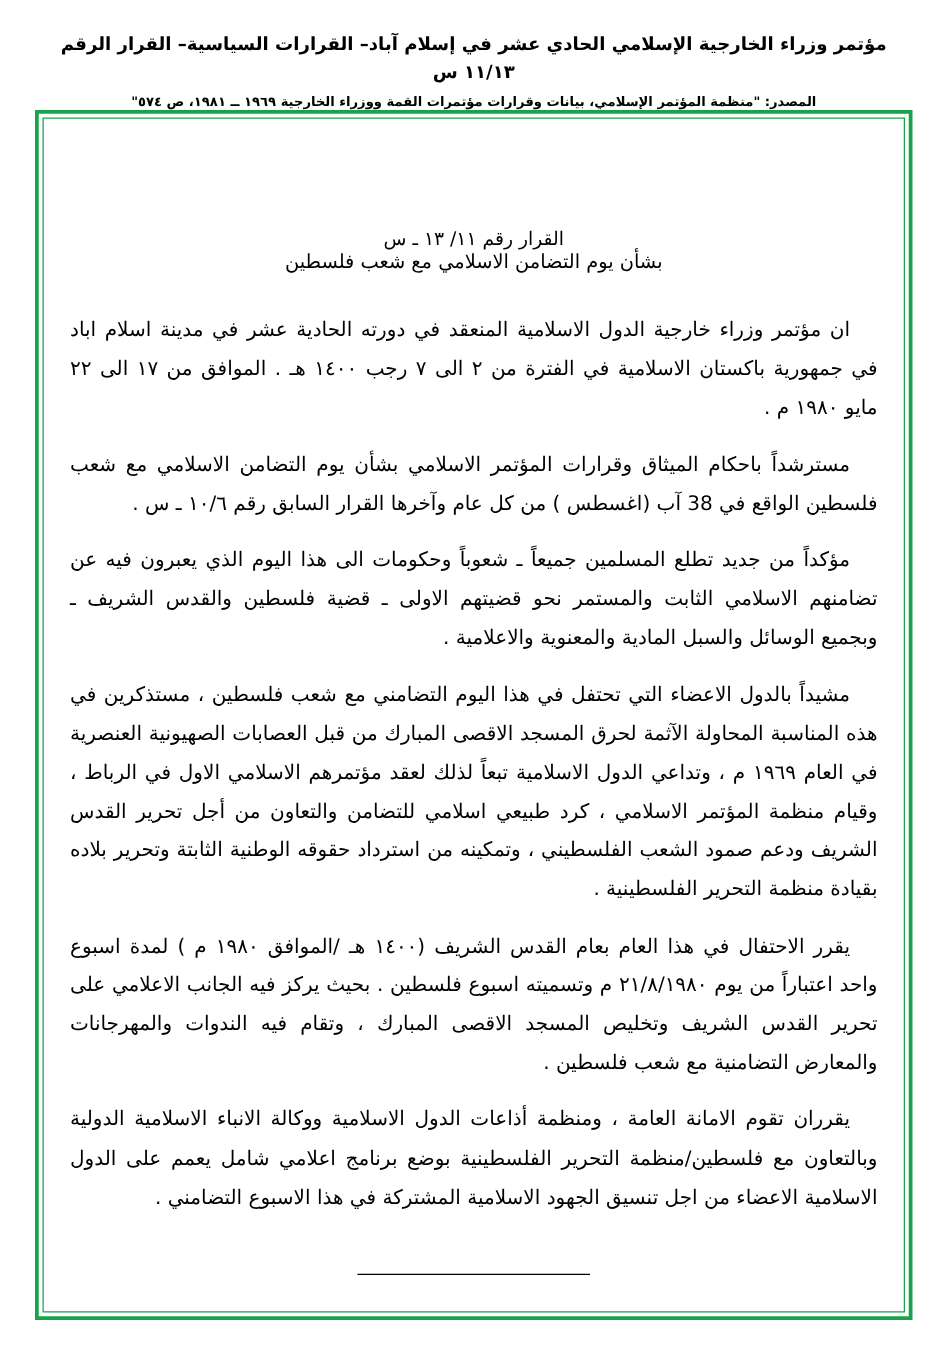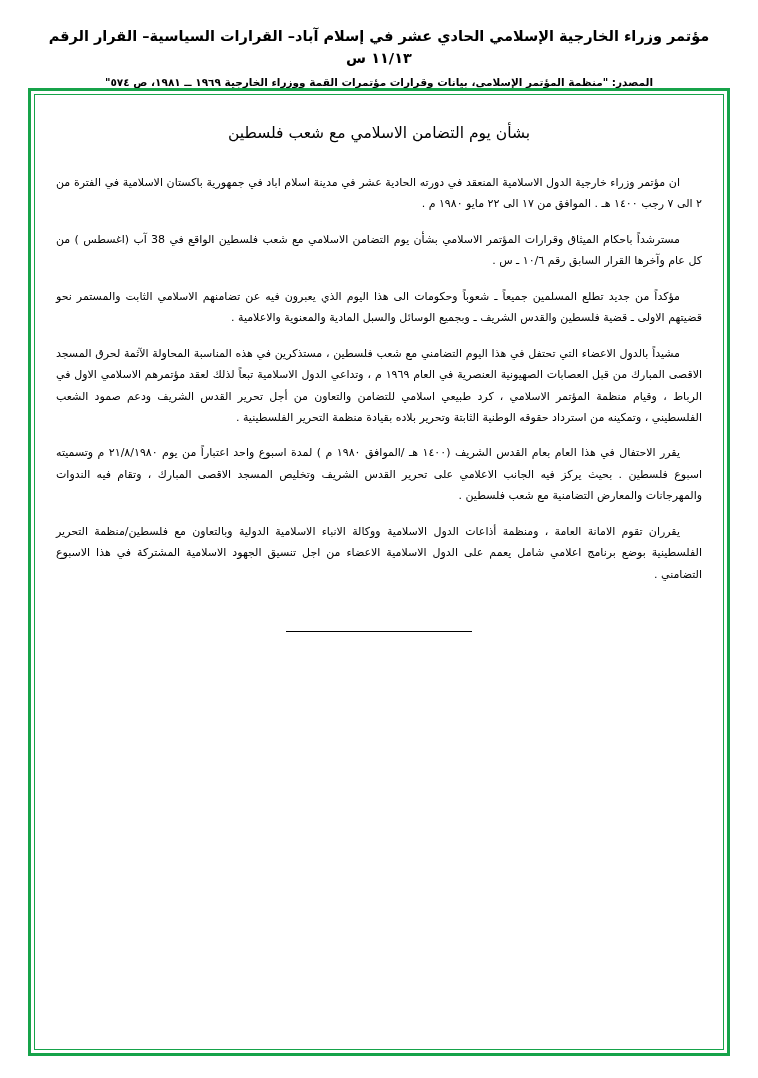--- a/index.html
+++ b/index.html
@@ -67,28 +67,27 @@
   }
   .doc-number {
     text-align: center;
     font-size: 15px;
     margin-top: 86px;
     direction: rtl;
   }
   .doc-subject {
     text-align: center;
     font-size: 15.5px;
-    margin-top: 28px;
     direction: rtl;
   }
   .body-text {
     margin-top: 30px;
   }
   .para {
-    font-size: 11px;
+    font-size: 16px;
     line-height: 1.95;
     margin: 0 0 14px 0;
     text-align: justify;
     text-justify: inter-word;
     direction: rtl;
     text-indent: 22px;
   }
   .rule {
     margin: 46px auto 0 auto;
     width: 186px;
@@ -104,20 +103,21 @@
   <div class="header">
     <div class="header-title">مؤتمر وزراء الخارجية الإسلامي الحادي عشر في إسلام آباد– القرارات السياسية– القرار الرقم ١١/١٣ س</div>
     <div class="header-source">المصدر: "منظمة المؤتمر الإسلامي، بيانات وقرارات مؤتمرات القمة ووزراء الخارجية ١٩٦٩ ــ ١٩٨١، ص ٥٧٤"</div>
   </div>
 
   <div class="frame">
     <div class="frame-inner"></div>
   </div>
 
   <div class="content">
+    <div class="doc-number">القرار رقم ١١/ ١٣ ـ س</div>
     <div class="doc-subject">بشأن يوم التضامن الاسلامي مع شعب فلسطين</div>
 
     <div class="body-text">
       <p class="para">ان مؤتمر وزراء خارجية الدول الاسلامية المنعقد في دورته الحادية عشر في مدينة اسلام اباد في جمهورية باكستان الاسلامية في الفترة من ٢ الى ٧ رجب ١٤٠٠ هـ . الموافق من ١٧ الى ٢٢ مايو ١٩٨٠ م .</p>
       <p class="para">مسترشداً باحكام الميثاق وقرارات المؤتمر الاسلامي بشأن يوم التضامن الاسلامي مع شعب فلسطين الواقع في 38 آب (اغسطس ) من كل عام وآخرها القرار السابق رقم ١٠/٦ ـ س .</p>
       <p class="para">مؤكداً من جديد تطلع المسلمين جميعاً ـ شعوباً وحكومات الى هذا اليوم الذي يعبرون فيه عن تضامنهم الاسلامي الثابت والمستمر نحو قضيتهم الاولى ـ قضية فلسطين والقدس الشريف ـ وبجميع الوسائل والسبل المادية والمعنوية والاعلامية .</p>
       <p class="para">مشيداً بالدول الاعضاء التي تحتفل في هذا اليوم التضامني مع شعب فلسطين ، مستذكرين في هذه المناسبة المحاولة الآثمة لحرق المسجد الاقصى المبارك من قبل العصابات الصهيونية العنصرية في العام ١٩٦٩ م ، وتداعي الدول الاسلامية تبعاً لذلك لعقد مؤتمرهم الاسلامي الاول في الرباط ، وقيام منظمة المؤتمر الاسلامي ، كرد طبيعي اسلامي للتضامن والتعاون من أجل تحرير القدس الشريف ودعم صمود الشعب الفلسطيني ، وتمكينه من استرداد حقوقه الوطنية الثابتة وتحرير بلاده بقيادة منظمة التحرير الفلسطينية .</p>
       <p class="para">يقرر الاحتفال في هذا العام بعام القدس الشريف (١٤٠٠ هـ /الموافق ١٩٨٠ م ) لمدة اسبوع واحد اعتباراً من يوم ٢١/٨/١٩٨٠ م وتسميته اسبوع فلسطين . بحيث يركز فيه الجانب الاعلامي على تحرير القدس الشريف وتخليص المسجد الاقصى المبارك ، وتقام فيه الندوات والمهرجانات والمعارض التضامنية مع شعب فلسطين .</p>
       <p class="para">يقرران تقوم الامانة العامة ، ومنظمة أذاعات الدول الاسلامية ووكالة الانباء الاسلامية الدولية وبالتعاون مع فلسطين/منظمة التحرير الفلسطينية بوضع برنامج اعلامي شامل يعمم على الدول الاسلامية الاعضاء من اجل تنسيق الجهود الاسلامية المشتركة في هذا الاسبوع التضامني .</p>
     </div>

